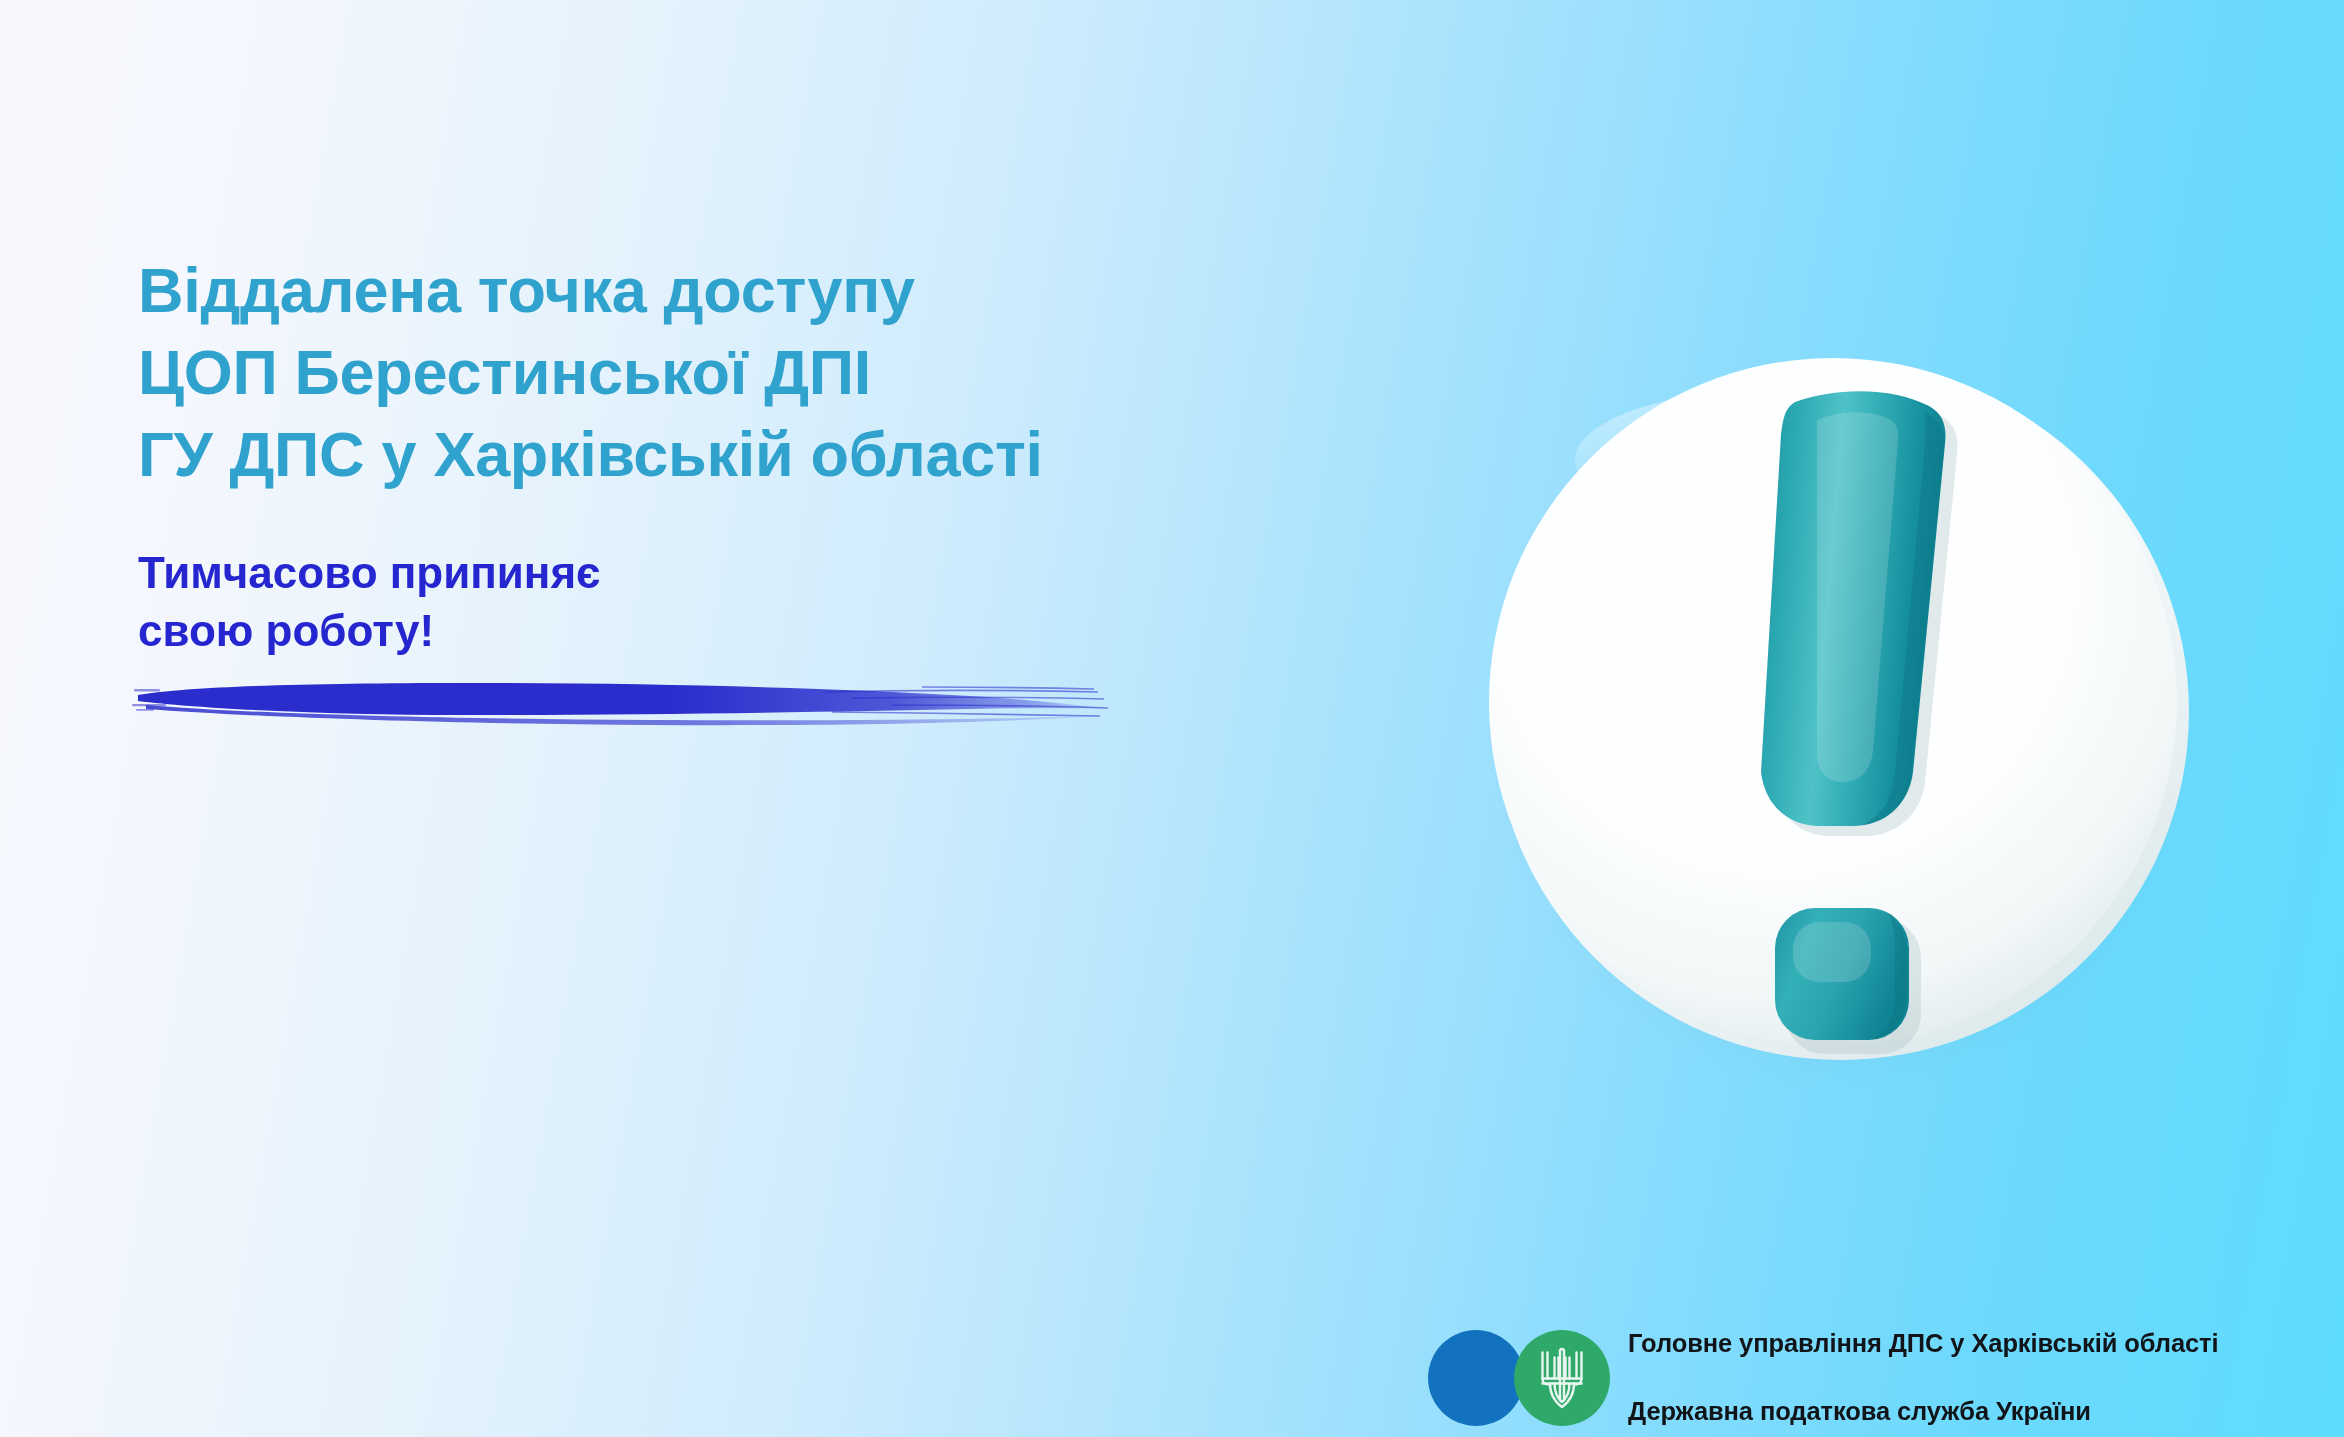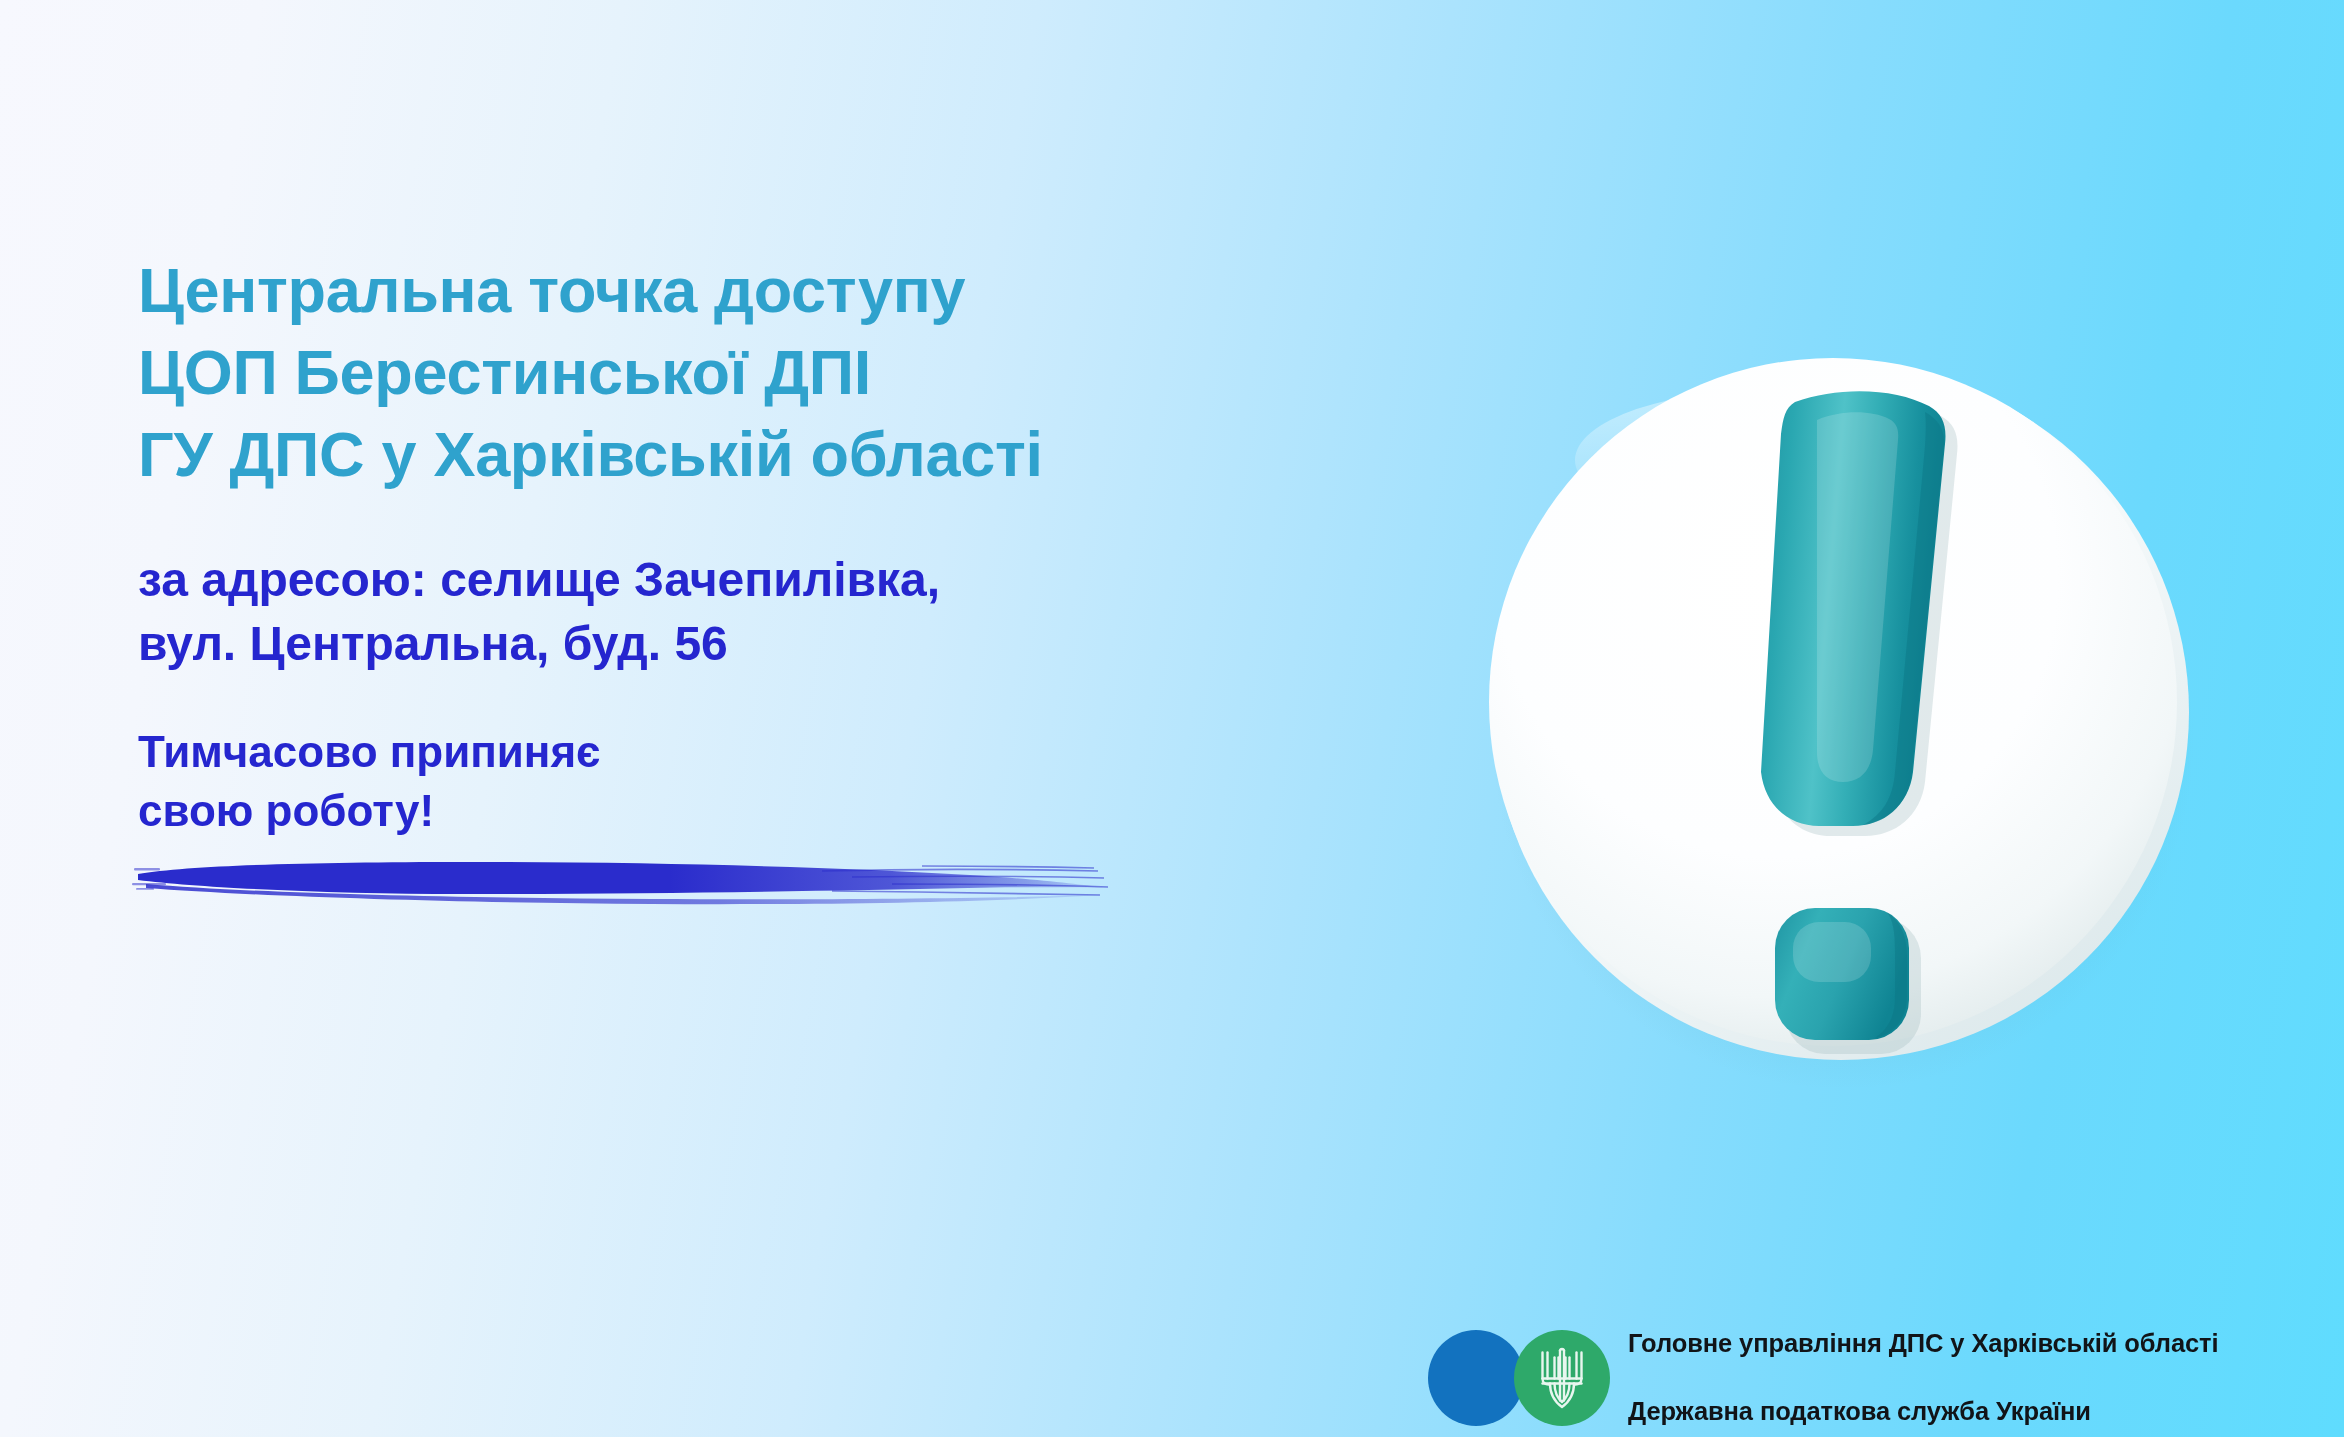--- a/index.html
+++ b/index.html
@@ -118,26 +118,24 @@
     letter-spacing: -0.1px;
   }
 </style>
 </head>
 <body>
 
 <div class="poster">
 
   <div class="content">
 
-    <h1 class="headline">Центральна точка доступу
+    <h1 class="headline">Віддалена точка доступу
 ЦОП Берестинської ДПІ
 ГУ ДПС у Харківській області</h1>
 
-    <p class="address">за адресою: селище Зачепилівка,
-вул. Центральна, буд. 56</p>
 
 
     <p class="announce">Тимчасово припиняє
 свою роботу!</p>
 
     <div class="brush-wrap">
       <svg viewBox="0 0 980 62" preserveAspectRatio="none" aria-hidden="true">
         <defs>
           <linearGradient id="brushFade" x1="0" y1="0" x2="1" y2="0">
             <stop offset="0%" stop-color="#2a2ccc" stop-opacity="1"></stop>

